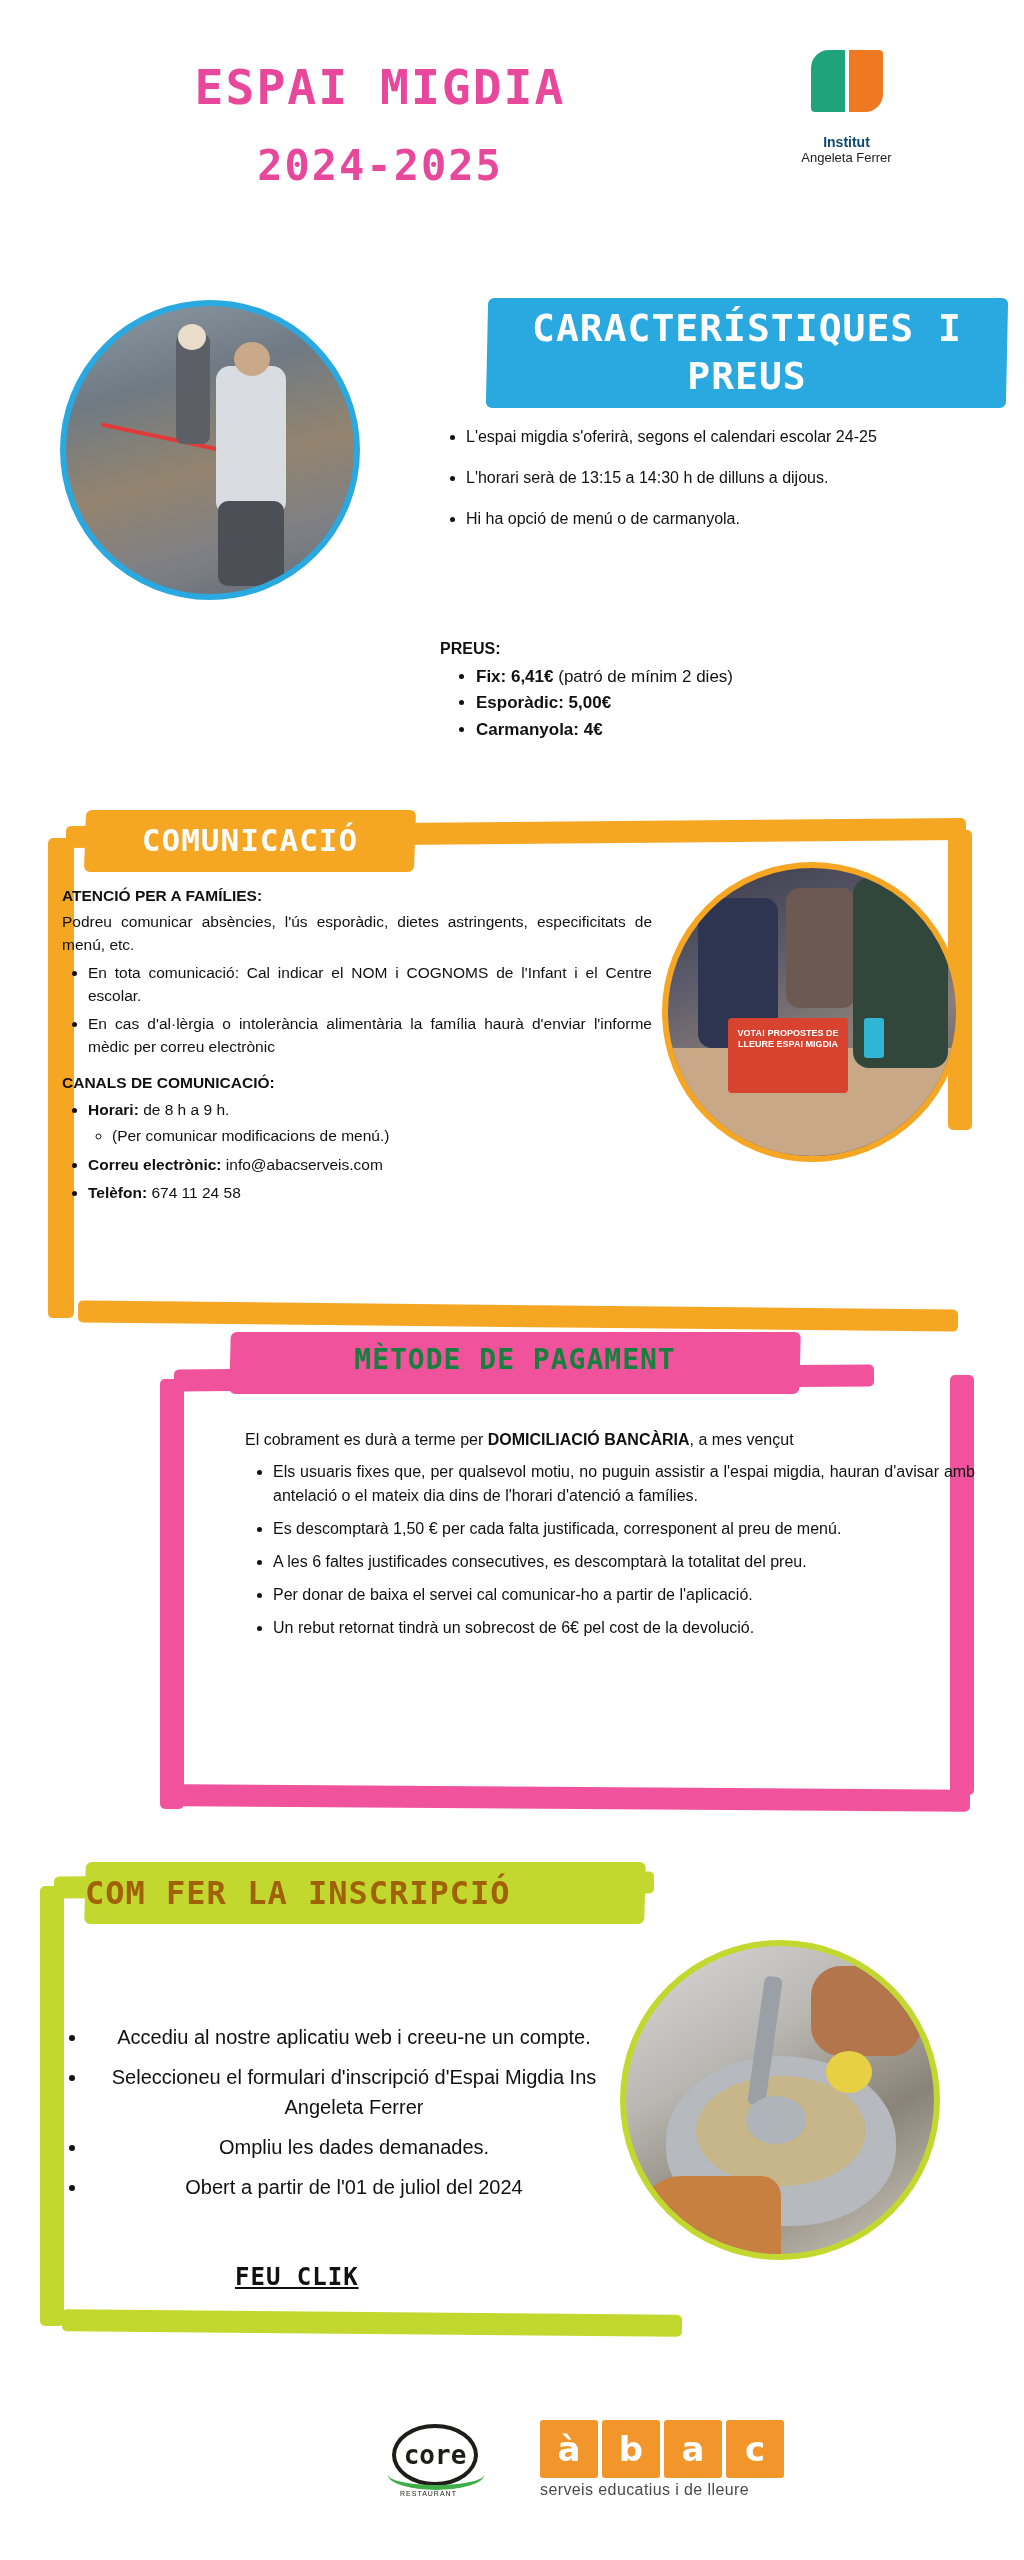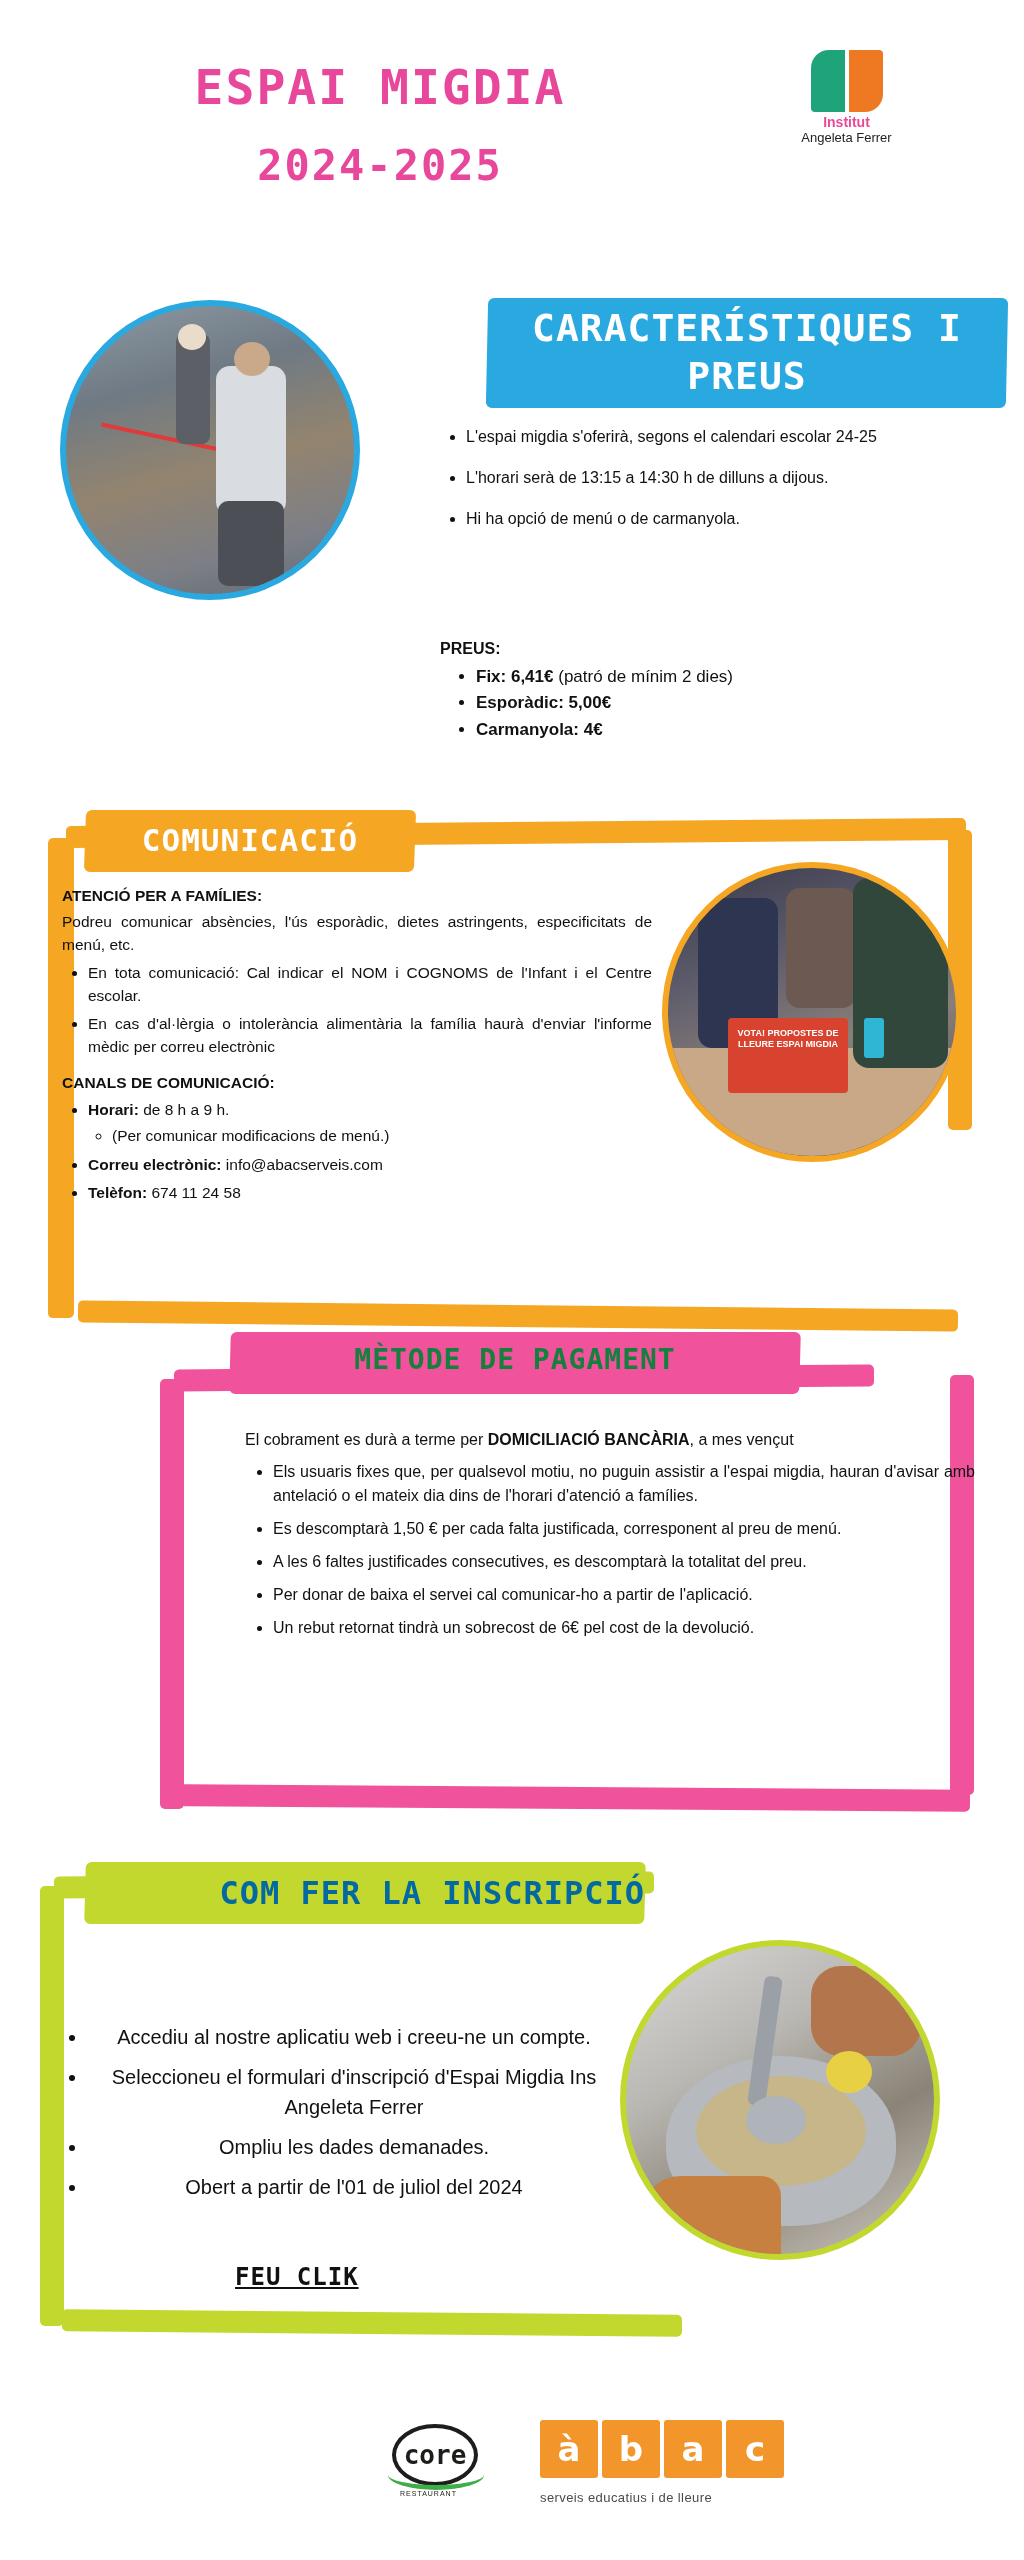--- a/index.html
+++ b/index.html
@@ -52,21 +52,21 @@
     display:flex; justify-content:center; gap:4px;
   }
   .logo-top .m1 {
     width:34px;height:62px;background:#1fa37a;
     border-top-left-radius:18px;border-bottom-left-radius:4px;
   }
   .logo-top .m2 {
     width:34px;height:62px;background:#ef7822;
     border-top-right-radius:4px;border-bottom-right-radius:18px;
   }
-  .logo-top .t1 { font-size:14px; font-weight:bold; color:#ec4899; margin-top:2px; }
+  .logo-top .t1 { font-size:14px; font-weight:bold; color:#0c4a6e; margin-top:22px; }
   .logo-top .t2 { font-size:13px; color:#222; }
 
   
   .sec1-banner {
     position:absolute;
     left:487px; top:298px;
     width:520px; height:110px;
     background:#29a9e0;
     transform:skewX(-1.2deg);
     border-radius:6px;
@@ -194,23 +194,23 @@
   
   .sec4-frame { position:absolute; left:40px; top:1860px; width:660px; height:490px; }
   .sec4-left { position:absolute; left:0; top:26px; width:24px; height:440px; background:#c3d82e; border-radius:5px; }
   .sec4-top  { position:absolute; left:14px; top:14px; width:600px; height:22px; background:#c3d82e; border-radius:5px; transform:rotate(-0.5deg); }
   .sec4-bot  { position:absolute; left:22px; top:452px; width:620px; height:22px; background:#c3d82e; border-radius:5px; transform:rotate(0.5deg); }
   .sec4-banner {
     position:absolute; left:85px; top:1862px; width:560px; height:62px;
     background:#c3d82e; transform:skewX(-1.5deg); border-radius:6px;
   }
   .sec4-banner-txt {
-    position:absolute; left:85px; top:1874px; width:560px; text-align:right;
+    position:absolute; left:85px; top:1874px; width:560px; text-align:left;
     font-family:"DejaVu Sans Mono", monospace; font-weight:bold;
-    font-size:32px; color:#0369a1; letter-spacing:1px;
+    font-size:32px; color:#a16207; letter-spacing:1px;
   }
   .sec4-body {
     position:absolute; left:60px; top:2022px; width:560px;
     font-size:20px; color:#111; line-height:1.5;text-align:center;
   }
   .sec4-body ul { margin:0; padding-left:28px; }
   .sec4-body li { margin-bottom:10px; }
   .feu-clik {
     position:absolute; left:235px; top:2255px;
     font-family:"DejaVu Sans Mono", monospace;
@@ -244,21 +244,21 @@
   }
   .core .swoosh { position:absolute; left:-4px; top:36px; width:96px; height:30px; border-bottom:5px solid #3fae49; border-radius:0 0 50% 50%; }
   .core .tagline { position:absolute; left:8px; top:66px; font-size:7px; letter-spacing:1px; color:#1d1d1b; }
   .abac { position:absolute; left:540px; top:10px; width:250px; }
   .abac .boxes { display:flex; gap:4px; }
   .abac .bx {
     width:58px;height:58px;background:#f2962c;color:#fff;
     font-family:"DejaVu Sans", sans-serif;font-size:34px;font-weight:bold;
     display:flex;align-items:center;justify-content:center;border-radius:3px;
   }
-  .abac .cap { margin-top:12px; font-size:13px; color:#4a4a4a; letter-spacing:0.4px; }
+  .abac .cap { margin-top:3px; font-size:16px; color:#4a4a4a; letter-spacing:0.4px; }
 
   b, strong { font-weight:bold; }
 </style>
 </head>
 <body>
 
 <div class="page">
 
   <div class="title-block">
     <h1 class="main-title">ESPAI MIGDIA</h1>

